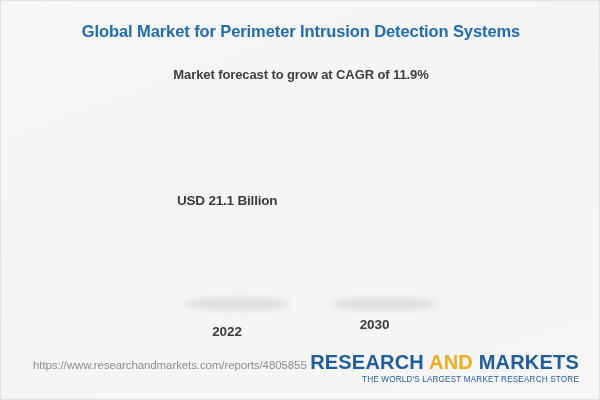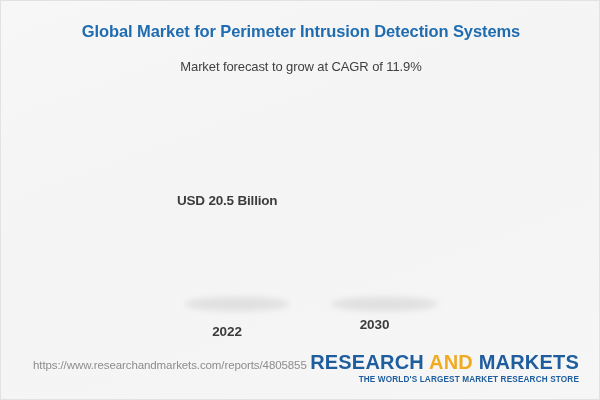--- a/index.html
+++ b/index.html
@@ -31,24 +31,24 @@
   .chart-title {
     margin: 0;
     padding-top: 21px;
     font-size: 16.5px;
     font-weight: bold;
     color: #1f6cb0;
     letter-spacing: -0.1px;
     line-height: 1.1;
   }
   .chart-subtitle {
-    margin: 8px;
+    margin: 16px;
     padding-top: 11px;
     font-size: 13px;
-    font-weight: normal;
+    font-weight: bold;
     color: #3f3f3f;
     letter-spacing: -0.1px;
   }
 
   
   .plot {
     position: absolute;
     top: 0;
     left: 0;
     width: 600px;
@@ -188,41 +188,41 @@
     font-weight: bold;
     letter-spacing: 0.2px;
     line-height: 1;
     white-space: nowrap;
   }
   .logo-research, .logo-markets { color: #1e5d9e; }
   .logo-and { color: #f0ab21; }
   .logo-tagline {
     margin-top: 3px;
     font-size: 8.2px;
-    font-weight: bold;
+    font-weight: normal;
     color: #1e5d9e;
     letter-spacing: 0.15px;
     white-space: nowrap;
   }
 </style>
 </head>
 <body>
 
 <div id="infographic">
 
   <div class="header">
     <h1 class="chart-title">Global Market for Perimeter Intrusion Detection Systems</h1>
     <h2 class="chart-subtitle">Market forecast to grow at CAGR of 11.9%</h2>
   </div>
 
   <div class="plot">
 
     <div class="bar-group" style="left:176px; width:100px; height:348px;">
 
-      <div class="value-label" style="top:192px;">USD 20.5 Billion</div>
+      <div class="value-label" style="top:192px;">USD 21.1 Billion</div>
 
       <div class="bar-shadow" style="left:8px; top:296px; width:104px; height:14px;"></div>
 
       <div class="cylinder seg-yellow" style="top:234px; height:71px;">
         <div class="cyl-bottom" style="bottom:-9px; height:18px;"></div>
         <div class="cyl-body"></div>
         <div class="cyl-cap" style="top:-9px; height:18px;"></div>
       </div>
 
       <div class="cat-label" style="top:323px;">2022</div>

